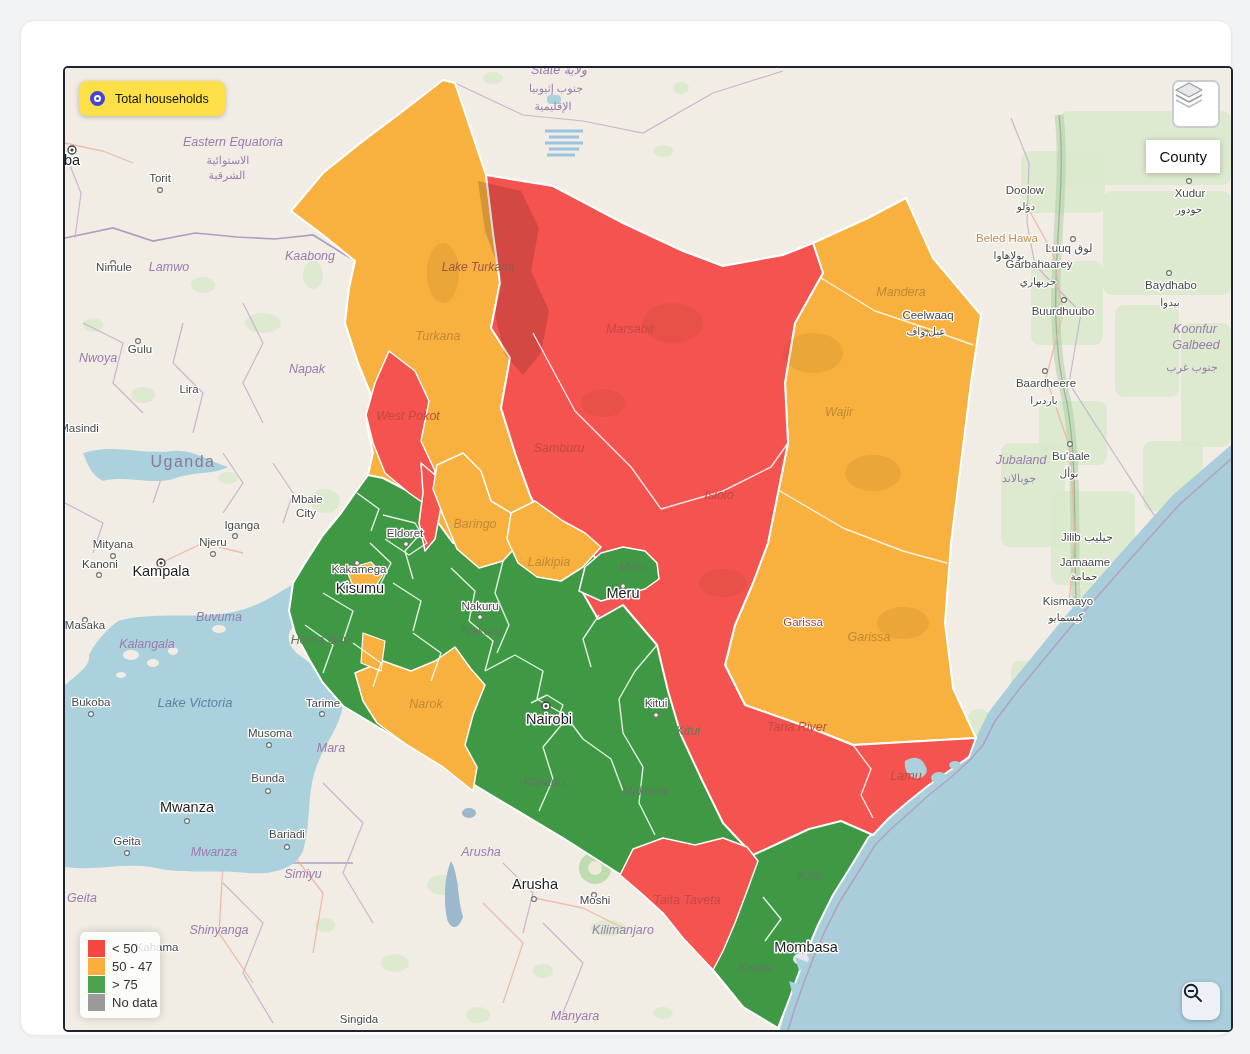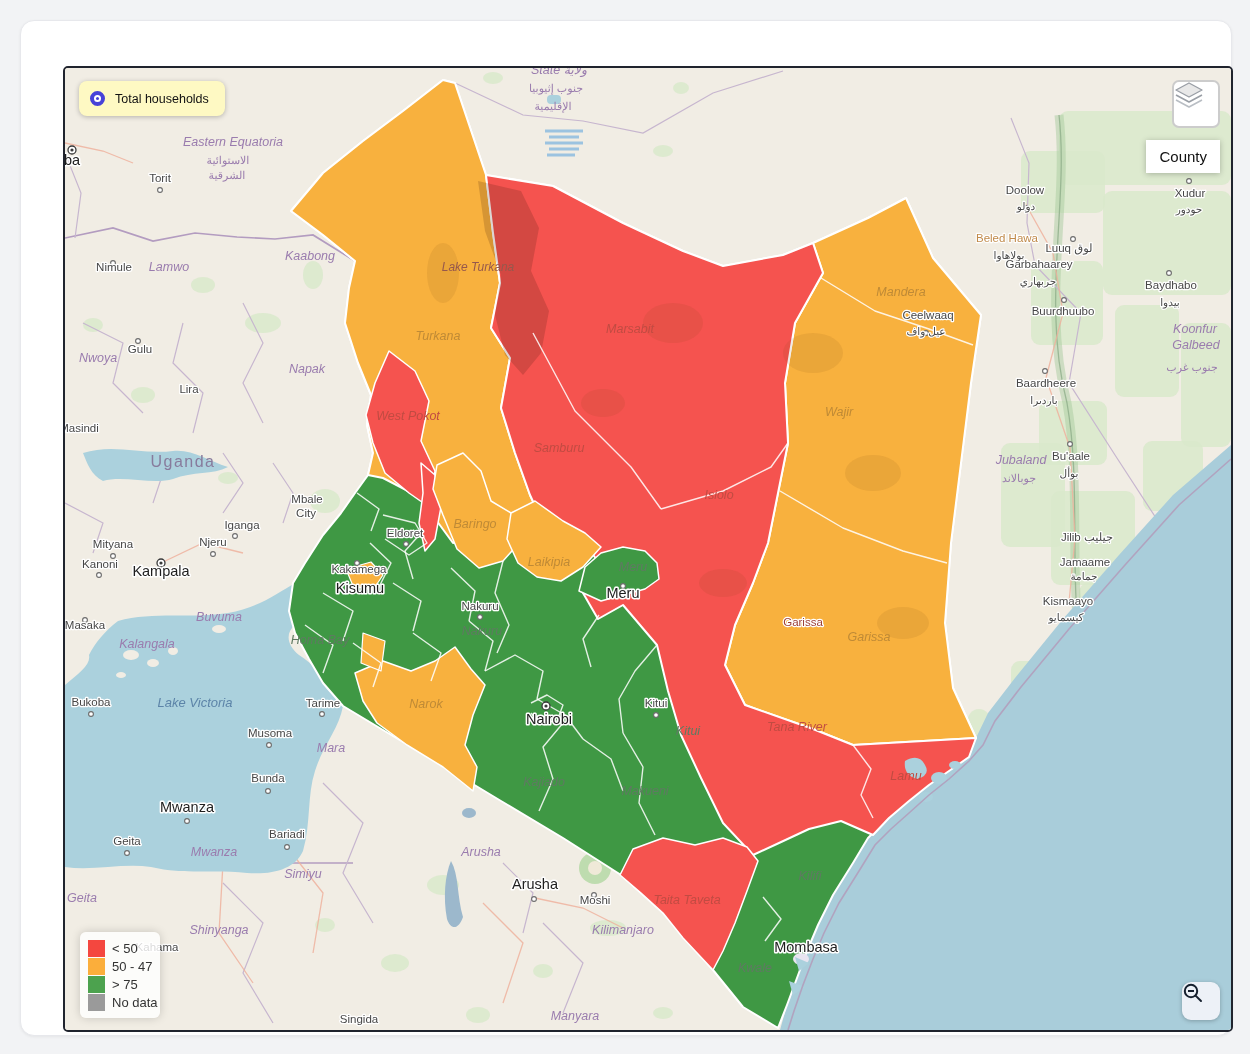--- a/index.html
+++ b/index.html
@@ -25,21 +25,21 @@
 
   .admin{fill:none;stroke:#c7b6cf;stroke-width:1.2;}
   .admin2{fill:none;stroke:#b39cc0;stroke-width:1.7;}
   .road{fill:none;stroke:#eeb29e;stroke-width:1.3;opacity:.85;}
   .cline{fill:none;stroke:#ffffff;stroke-width:1.4;opacity:.85;stroke-linejoin:round;}
   .veg{fill:#d9e9cb;opacity:.85;}
   .shade{fill:rgba(120,70,20,.10);}
   .dot{fill:#fff;stroke:#6b6b6b;stroke-width:1.1;}
 
   
-  .radio-card{position:absolute;left:14px;top:13px;height:35px;background:#fef9c3;border-radius:8px;box-shadow:0 1px 5px rgba(0,0,0,.25);display:flex;align-items:center;padding:0 16px 0 11px;cursor:pointer;}
+  .radio-card{position:absolute;left:14px;top:13px;height:35px;background:#fde047;border-radius:8px;box-shadow:0 1px 5px rgba(0,0,0,.25);display:flex;align-items:center;padding:0 16px 0 11px;cursor:pointer;}
   .radio-dot{width:15px;height:15px;border-radius:50%;border:4.5px solid var(--accent,#4742d8);background:#fff;box-sizing:border-box;position:relative;}
   .radio-dot::after{content:"";position:absolute;left:50%;top:50%;width:3px;height:3px;margin:-1.5px 0 0 -1.5px;border-radius:50%;background:var(--accent,#4742d8);}
   .radio-label{margin-left:10px;font-size:12.5px;color:#111;}
   .layers-btn{position:absolute;right:11px;top:12px;width:48px;height:48px;background:#fff;border:2px solid rgba(0,0,0,.2);border-radius:7px;box-sizing:border-box;display:flex;align-items:center;justify-content:center;cursor:pointer;}
   .county-chip{position:absolute;right:11px;top:72px;height:33px;line-height:33px;padding:0 13px;background:#fff;border-radius:0;box-shadow:0 1px 6px rgba(0,0,0,.25);font-size:15px;color:#111;cursor:pointer;}
   .legend{position:absolute;left:15px;bottom:12px;background:rgba(255,255,255,.8);border-radius:6px;box-shadow:0 0 10px rgba(0,0,0,.18);padding:7px 2px 7px 8px;}
   .legend-row{display:flex;align-items:center;height:18px;}
   .legend-swatch{width:17px;height:17px;margin-right:7px;flex:none;}
   .legend-label{font-size:13px;color:#333;white-space:nowrap;}
   .zoomout-btn{position:absolute;right:11px;bottom:10px;width:38px;height:38px;background:#edf1f7;border:none;border-radius:9px;box-shadow:0 1px 4px rgba(0,0,0,.25);display:flex;align-items:center;justify-content:center;cursor:pointer;}

